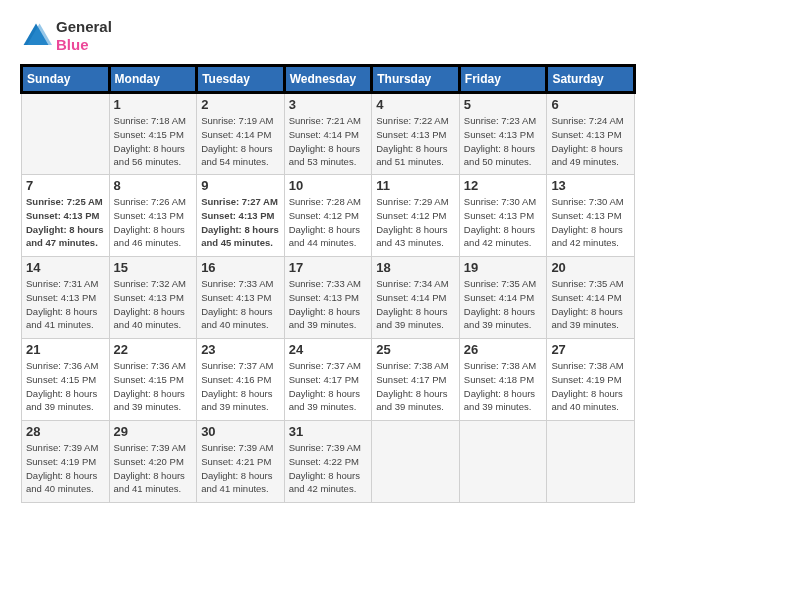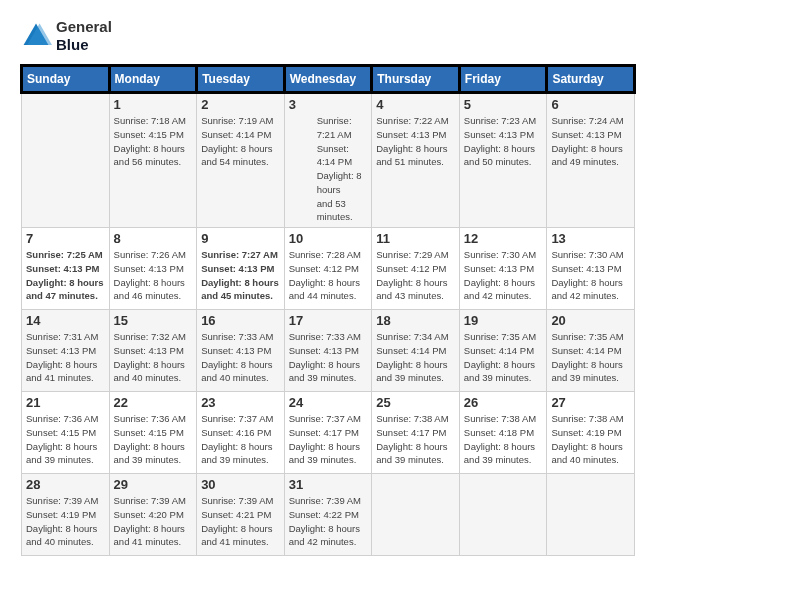--- a/index.html
+++ b/index.html
@@ -26,21 +26,21 @@
       display: flex;
       align-items: center;
       gap: 4px;
     }
     .logo-text {
       font-size: 15px;
       font-weight: bold;
       line-height: 1.2;
       color: #333;
     }
-    .logo-text .blue { color: #0f172a; }
+    .logo-text .blue { color: #ec4899; }
     .logo-icon {
       width: 32px;
       height: 32px;
     }
     .title-area {
       text-align: right;
     }
     .month-title {
       font-size: 32px;
       font-weight: bold;
@@ -137,21 +137,21 @@
           </td>
           <td>
             <span class="day-num">2</span>
             <div class="day-info" style="white-space: pre-line;">Sunrise: 7:19 AM
 Sunset: 4:14 PM
 Daylight: 8 hours
 and 54 minutes.</div>
           </td>
           <td>
             <span class="day-num">3</span>
-            <div class="day-info" style="white-space: pre-line; margin-left: 28px;">Sunrise: 7:21 AM
+            <div class="day-info" style="white-space: pre-line;">Sunrise: 7:21 AM
 Sunset: 4:14 PM
 Daylight: 8 hours
 and 53 minutes.</div>
           </td>
           <td>
             <span class="day-num">4</span>
             <div class="day-info" style="white-space: pre-line;">Sunrise: 7:22 AM
 Sunset: 4:13 PM
 Daylight: 8 hours
 and 51 minutes.</div>

